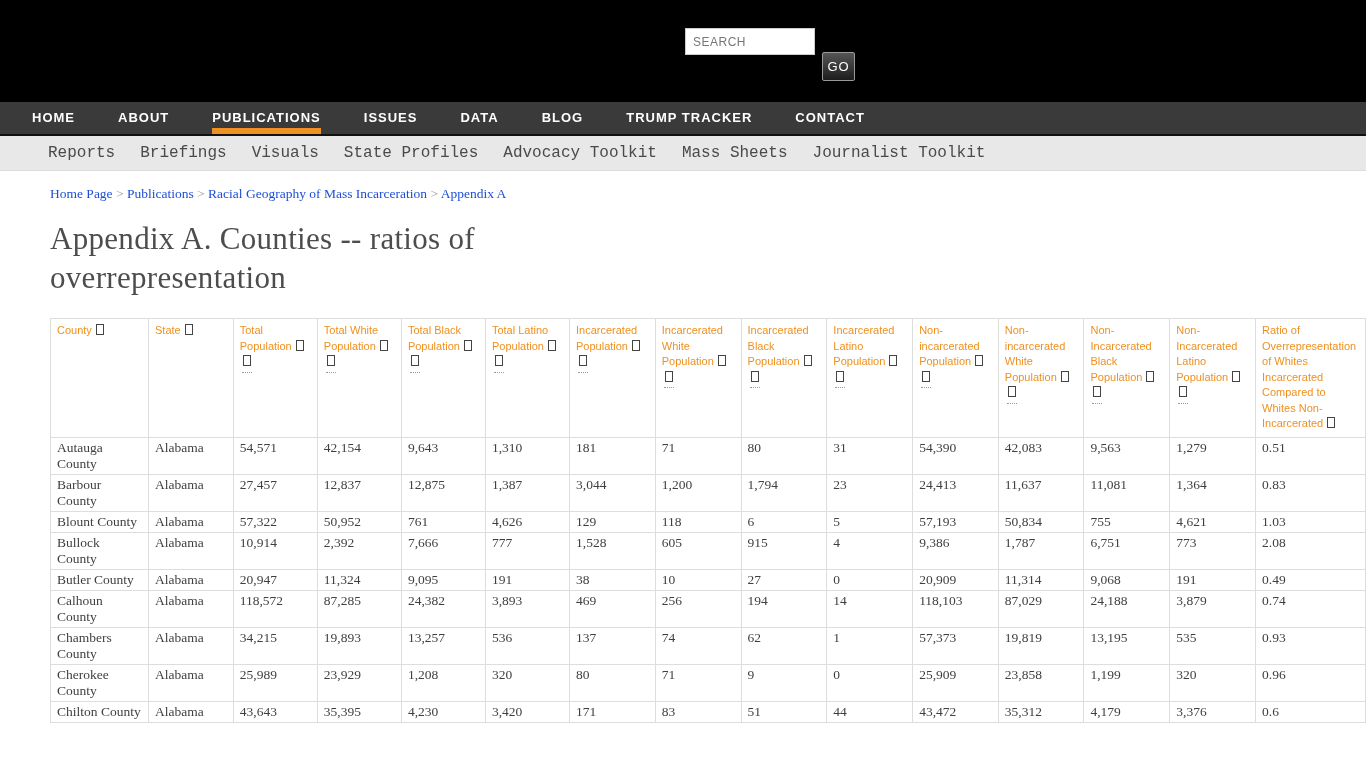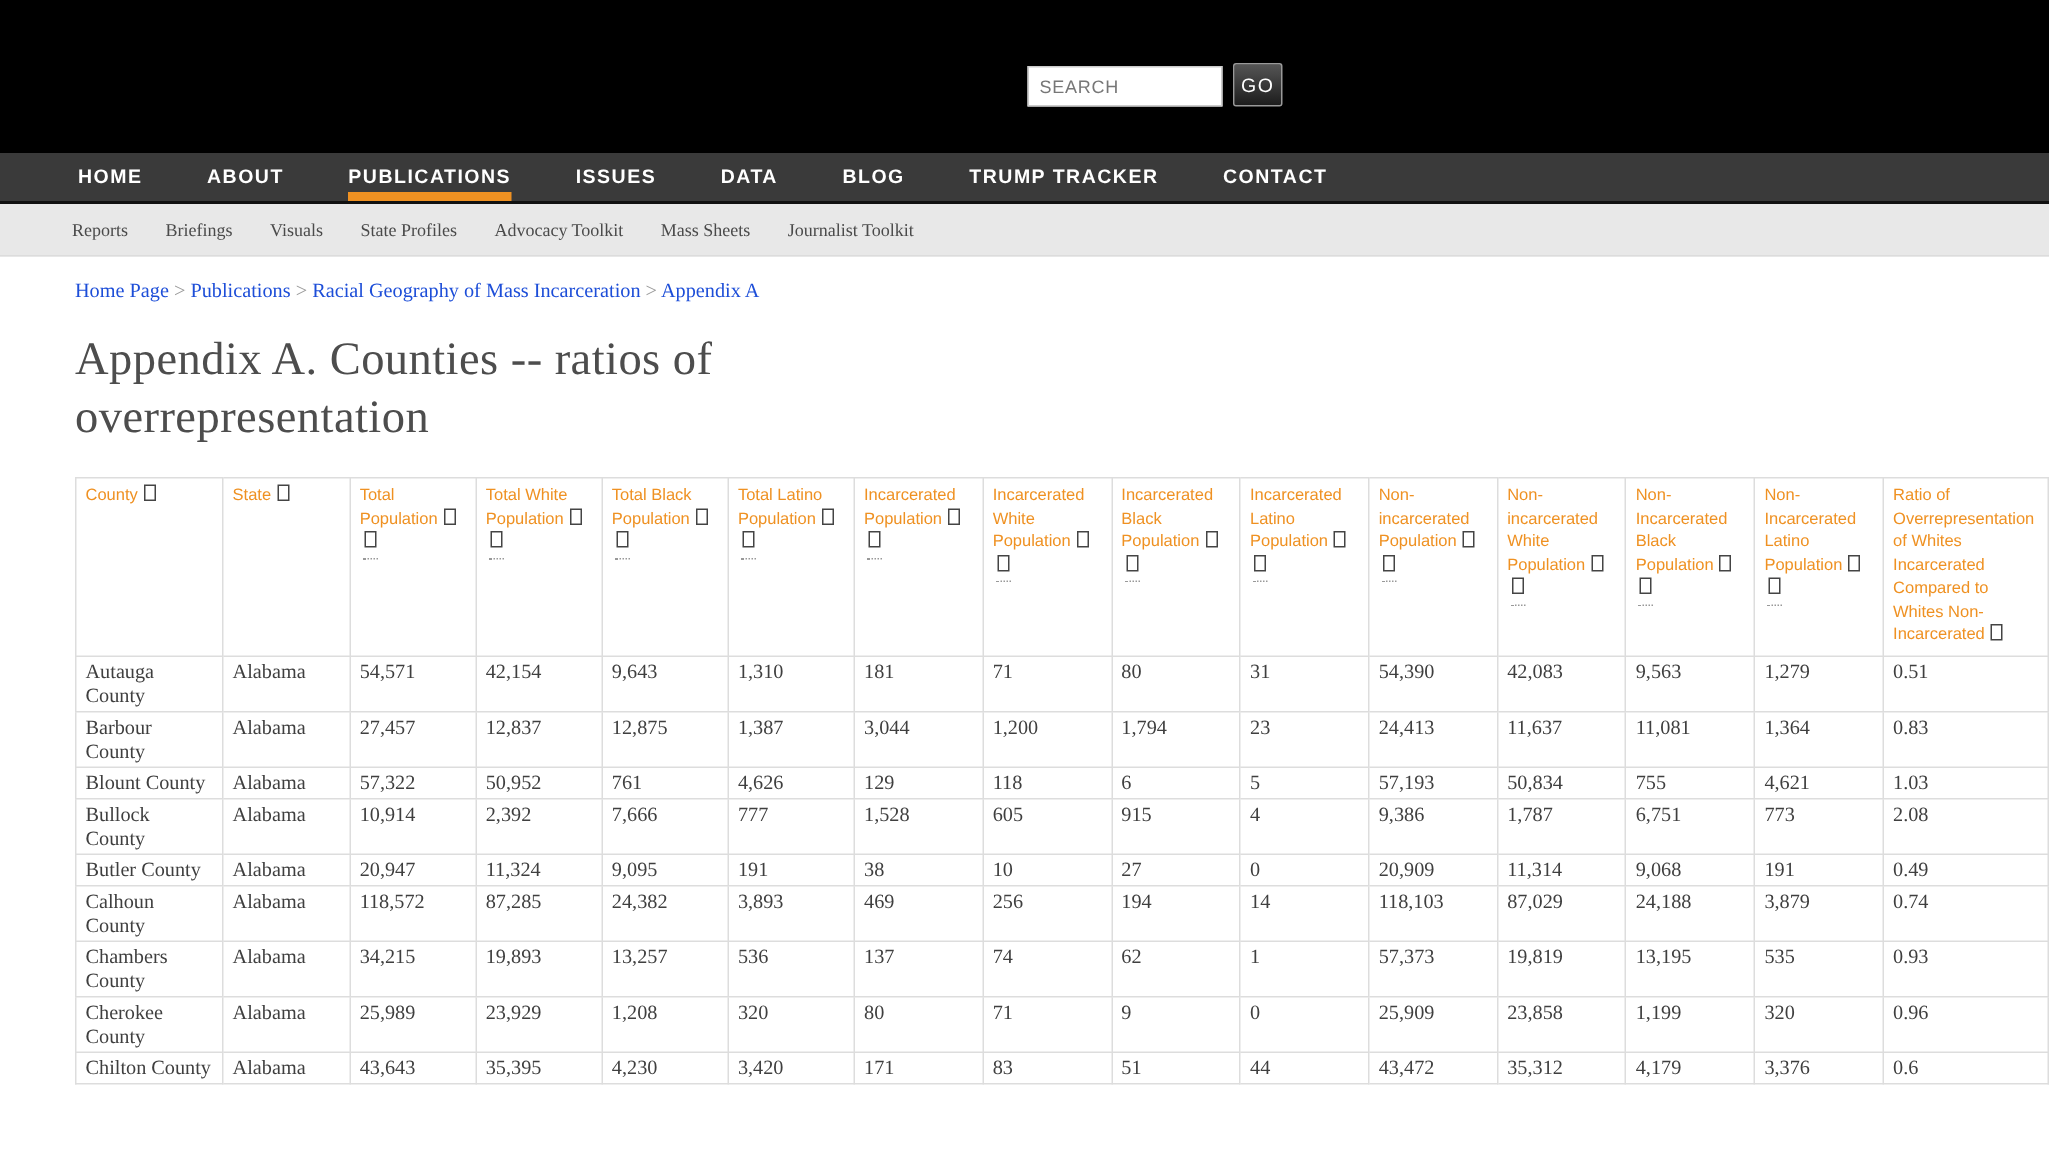--- a/index.html
+++ b/index.html
@@ -1,44 +1,44 @@
 <!DOCTYPE html>
 <html style="--accent: #ef9122;"><head>
 <meta charset="utf-8">
 <style>
   * { margin:0; padding:0; box-sizing:border-box; }
   html,body { width:1366px; height:768px; overflow:hidden; background:#fff;
               font-family:"Liberation Sans", sans-serif; }
 
   
   .site-header { position:relative; height:100px; background:#000; }
-  .search-form { position:absolute; left:685px; top:18px; display:flex; align-items:flex-end; }
+  .search-form { position:absolute; left:685px; top:28px; display:flex; align-items:flex-start; }
   .search-input { width:130px; height:27px; border:1px solid #ccc; background:#fff;
                   padding:0 7px; font-size:12px; letter-spacing:.5px; color:#333;
                   font-family:"Liberation Sans", sans-serif; }
   .search-input::placeholder { color:#777; }
   .go-button { margin-left:7px; width:33px; height:29px; color:#fff; font-size:13px;
                letter-spacing:1px; background:linear-gradient(#555, #1d1d1d);
                border:1px solid #999; border-radius:2px; cursor:pointer;
                font-family:"Liberation Sans", sans-serif;margin-top:24px; }
 
   
   .main-nav { height:36px; background:#3a3a3a; border-top:2px solid #000;
               border-bottom:2px solid #111; }
-  .main-nav ul { list-style:none; display:flex; gap:43px; padding-left:52px; height:100%; }
+  .main-nav ul { list-style:none; display:flex; gap:43px; padding-left:32px; height:100%; }
   .main-nav li { position:relative; display:flex; align-items:center; height:100%; }
   .nav-link { color:#fff; text-decoration:none; font-size:13px; font-weight:bold;
               letter-spacing:1px; line-height:32px; display:block; height:100%; }
   .nav-link.active::after { content:""; position:absolute; left:0; right:0; bottom:0;
               height:6px; background:var(--accent); }
 
   
   .sub-nav { height:35px; background:#e8e8e8; display:flex; align-items:center;
              gap:25px; padding-left:48px; border-bottom:1px solid #dcdcdc; }
-  .subnav-link { font-family:Liberation Serif, serif; font-size:12px; color:#4a4a4a;
+  .subnav-link { font-family:Liberation Mono, monospace; font-size:16px; color:#4a4a4a;
                  text-decoration:none; }
 
   
   .content { padding:15px 0 0 50px; }
   .breadcrumb { font-family:"Liberation Serif", serif; font-size:13.5px; color:#999; }
   .breadcrumb a { color:#1d4ed8; text-decoration:none; }
   .page-title { font-family:"Liberation Serif", serif; font-weight:normal; color:#4d4d4d;
                 font-size:31px; line-height:39px; width:625px; margin-top:17px;
                 letter-spacing:.3px; }
 

